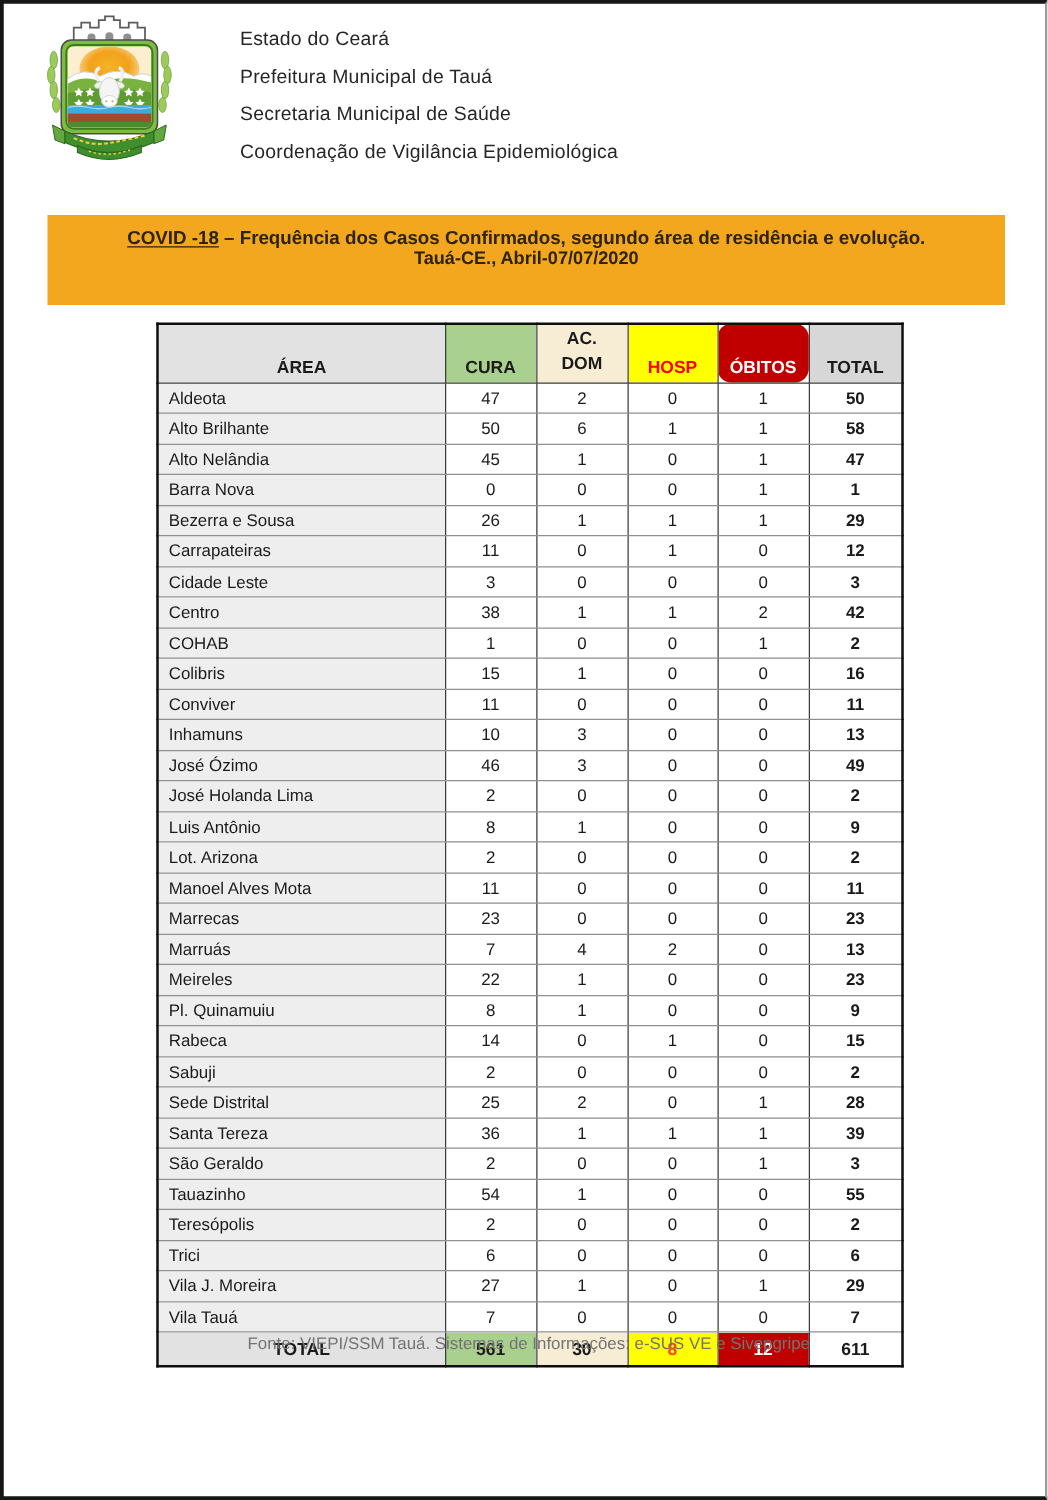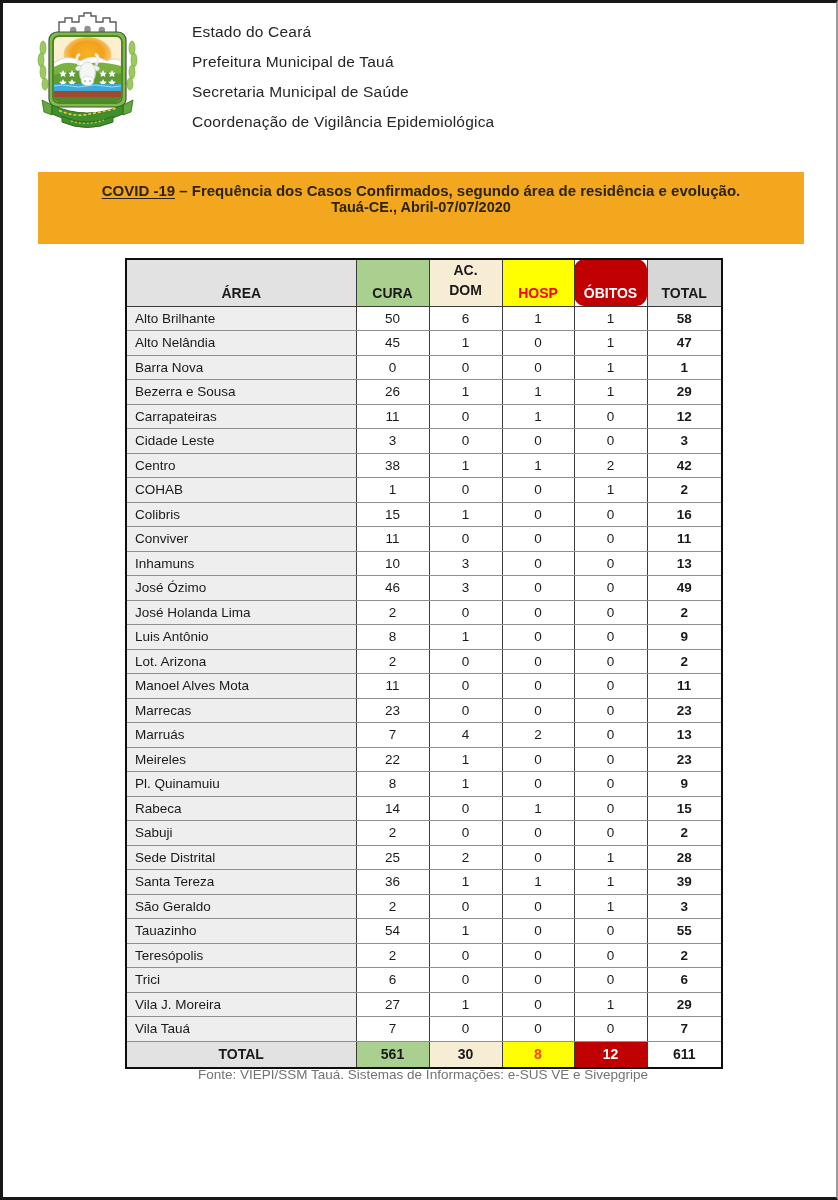--- a/index.html
+++ b/index.html
@@ -179,21 +179,21 @@
     </svg>
     <div class="org-lines">
       <div>Estado do Ceará</div>
       <div>Prefeitura Municipal de Tauá</div>
       <div>Secretaria Municipal de Saúde</div>
       <div>Coordenação de Vigilância Epidemiológica</div>
     </div>
   </div>
 
   <div class="banner">
-    <div class="banner-title"><span class="u">COVID -19</span><span> – Frequência dos Casos Confirmados, segundo área de residência e evolução.</span></div>
+    <div class="banner-title"><span class="u">COVID -18</span><span> – Frequência dos Casos Confirmados, segundo área de residência e evolução.</span></div>
     <div class="banner-subtitle">Tauá-CE., Abril-07/07/2020</div>
   </div>
 
   <table class="covid-table">
     <colgroup>
       <col style="width:230px">
         <col style="width:73px">
         <col style="width:73px">
       <col style="width:72px">
         <col style="width:73px">
@@ -205,20 +205,28 @@
         <th class="h-cura">CURA</th>
         <th class="h-acdom">AC.
 DOM</th>
         <th class="h-hosp">HOSP</th>
         <th class="h-obitos">ÓBITOS</th>
         <th class="h-total">TOTAL</th>
       </tr>
     </thead>
     <tbody>
         <tr>
+          <td class="area">Aldeota</td>
+          <td class="num">47</td>
+          <td class="num">2</td>
+          <td class="num">0</td>
+          <td class="num">1</td>
+          <td class="tot">50</td>
+        </tr>
+        <tr>
           <td class="area">Alto Brilhante</td>
           <td class="num">50</td>
           <td class="num">6</td>
           <td class="num">1</td>
           <td class="num">1</td>
           <td class="tot">58</td>
         </tr>
         <tr>
           <td class="area">Alto Nelândia</td>
           <td class="num">45</td>

